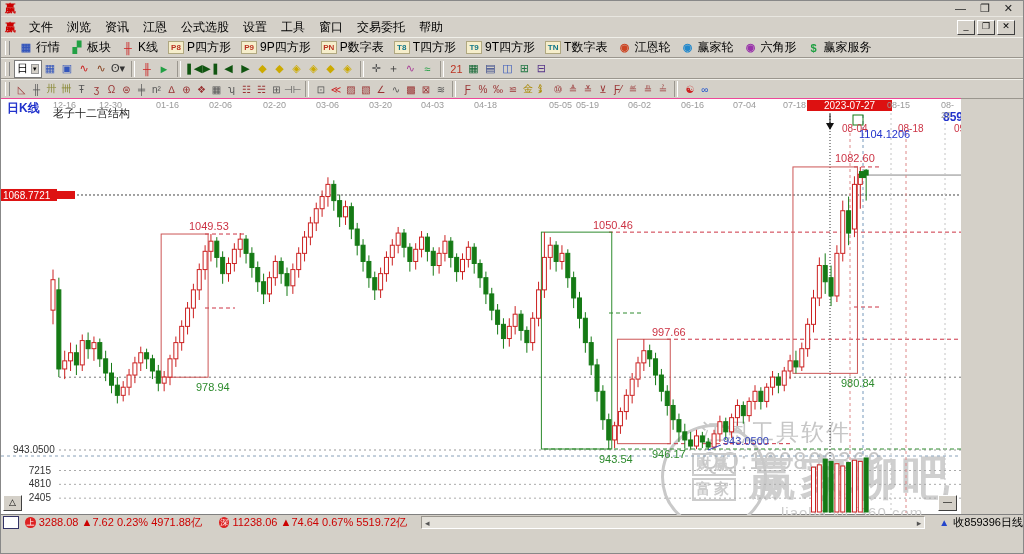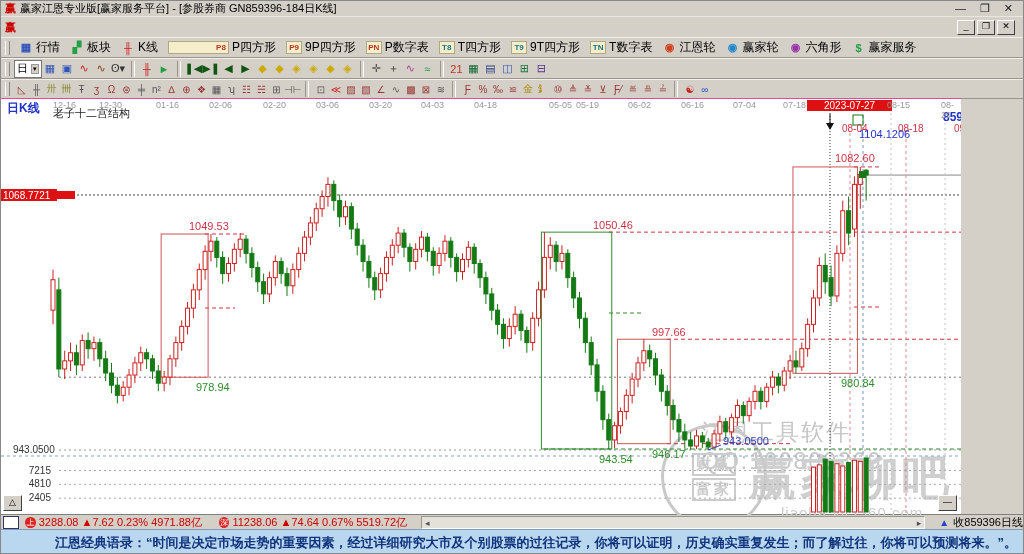--- a/index.html
+++ b/index.html
@@ -69,30 +69,41 @@
     border-top:1px solid #7f9db9;display:flex;align-items:center;box-sizing:border-box;}
   #quotebar .qt{padding-left:54px;font-size:13px;font-weight:bold;color:#10337e;white-space:nowrap;}
 </style>
 </head>
 <body>
 
 <div id="win">
 
   <div id="titlebar">
     <span class="appicon">赢</span>
-    <span class="ttext">赢家江恩专业版[赢家服务平台] - [参股券商  GN859396-184日K线]</span>
     <div class="winbtns">
       <span>—</span>
       <span>❐</span>
       <span>✕</span>
     </div>
   </div>
 
   <div id="menubar">
     <span class="appicon">赢</span>
+    <span id="menuitems" style="display: flex;">
+        <span class="menu-item">文件</span>
+        <span class="menu-item">浏览</span>
+        <span class="menu-item">资讯</span>
+        <span class="menu-item">江恩</span>
+        <span class="menu-item">公式选股</span>
+        <span class="menu-item">设置</span>
+        <span class="menu-item">工具</span>
+        <span class="menu-item">窗口</span>
+        <span class="menu-item">交易委托</span>
+        <span class="menu-item">帮助</span>
+      </span>
     <div class="mdibtns" id="mdibtns">
         <span class="mdibtn">_</span>
         <span class="mdibtn">❐</span>
         <span class="mdibtn">✕</span>
       </div>
   </div>
 
   <div id="toolbar1" class="toolbar">
       <span class="grip"></span>
       <span class="tbtn">
@@ -101,21 +112,21 @@
       </span>
       <span class="tbtn">
         <span class="tico" style="color: rgb(34, 160, 68);">▞</span>
         <span>板块</span>
       </span>
       <span class="tbtn">
         <span class="tico" style="color: rgb(204, 34, 34);">╫</span>
         <span>K线</span>
       </span>
       <span class="tbtn">
-        <span class="tico badge" style="color: rgb(187, 51, 34); padding-left: 45px;">P8</span>
+        <span class="tico badge" style="color: rgb(187, 51, 34);">P8</span>
         <span>P四方形</span>
       </span>
       <span class="tbtn">
         <span class="tico badge" style="color: rgb(187, 51, 34);">P9</span>
         <span>9P四方形</span>
       </span>
       <span class="tbtn">
         <span class="tico badge" style="color: rgb(187, 51, 34);">PN</span>
         <span>P数字表</span>
       </span>
@@ -642,17 +653,14 @@
     <div id="hscroll">
       <span>◂</span>
       <span>▸</span>
     </div>
     <div id="rightstatus">
       <span class="flag">▲</span>
       <span>收859396日线</span>
     </div>
   </div>
 
-  <div id="quotebar">
-    <span class="qt">江恩经典语录：“时间是决定市场走势的重要因素，经过详细研究大市及个别股票的过往记录，你将可以证明，历史确实重复发生；而了解过往，你将可以预测将来。”。</span>
-  </div>
 
 </div>
 
 </body></html>

